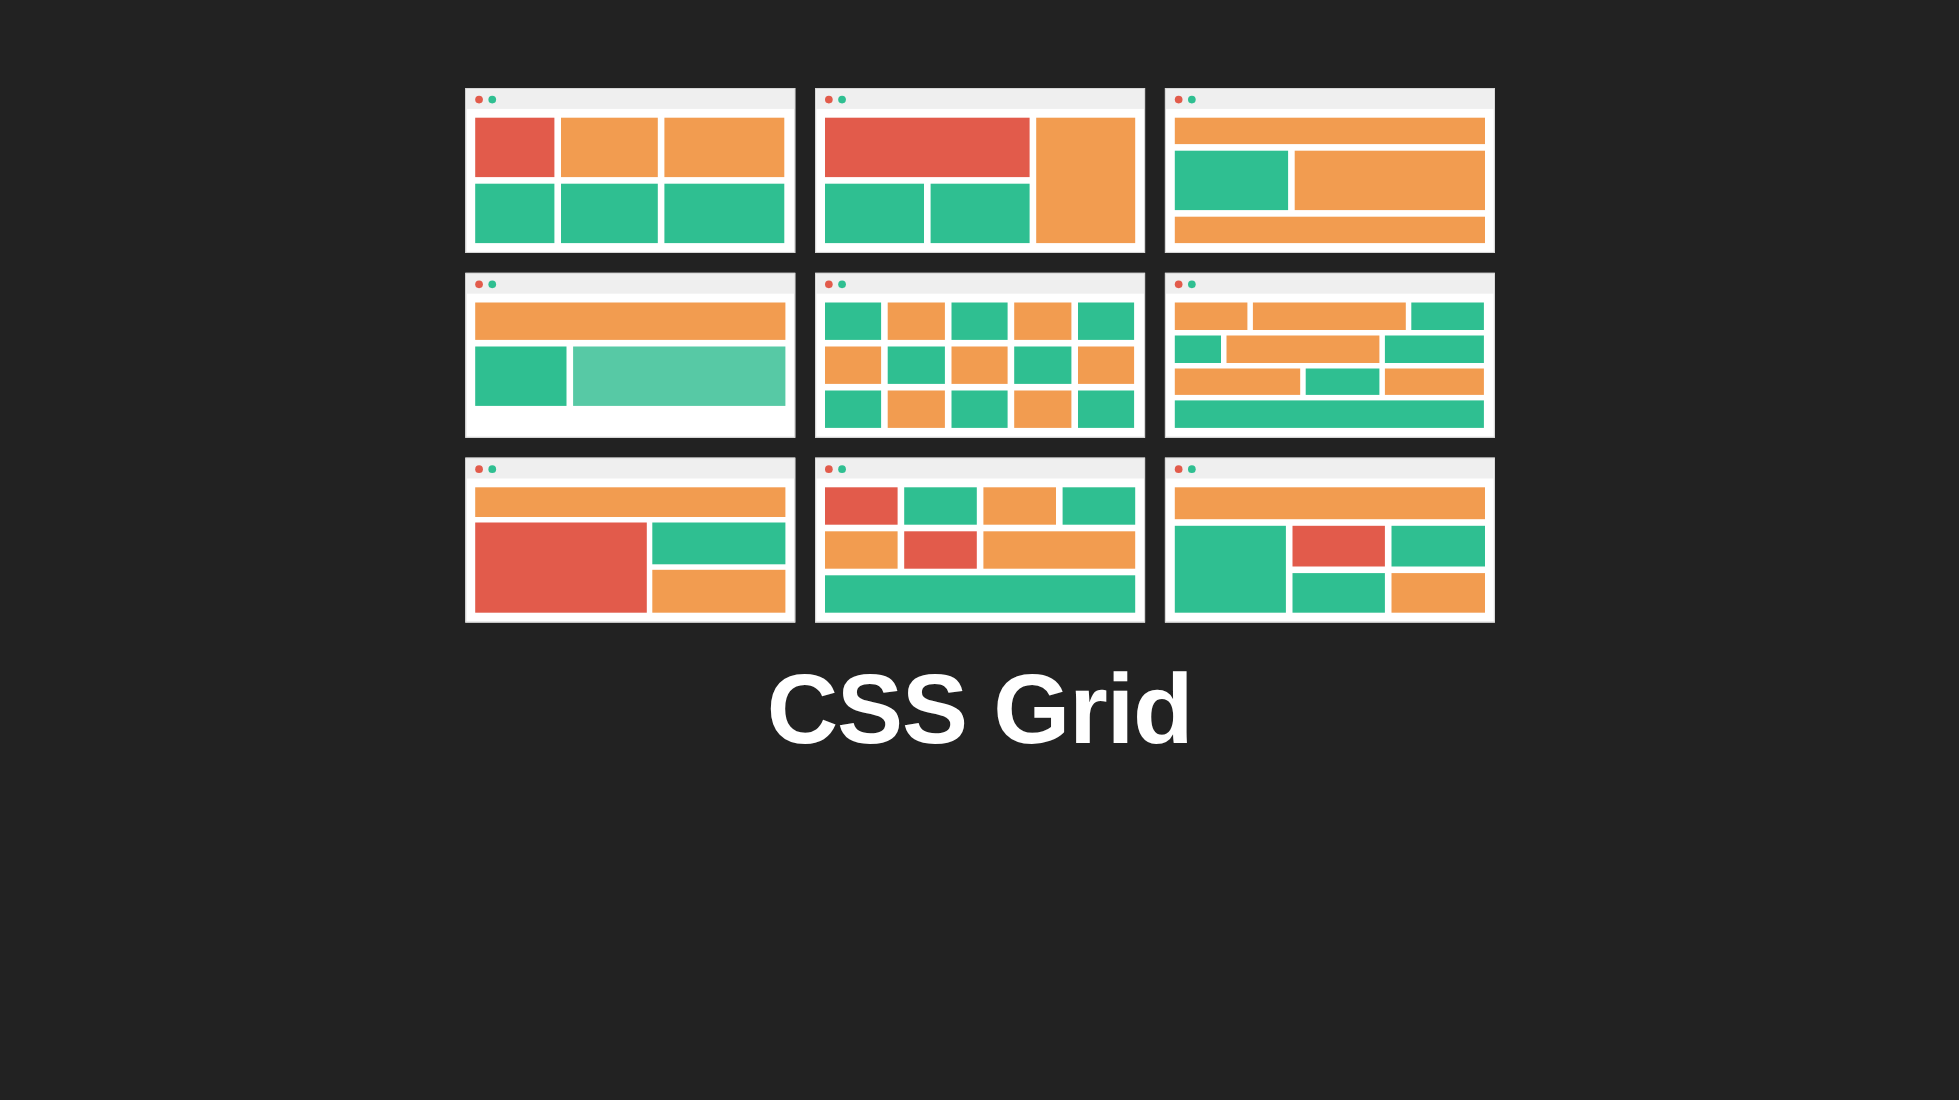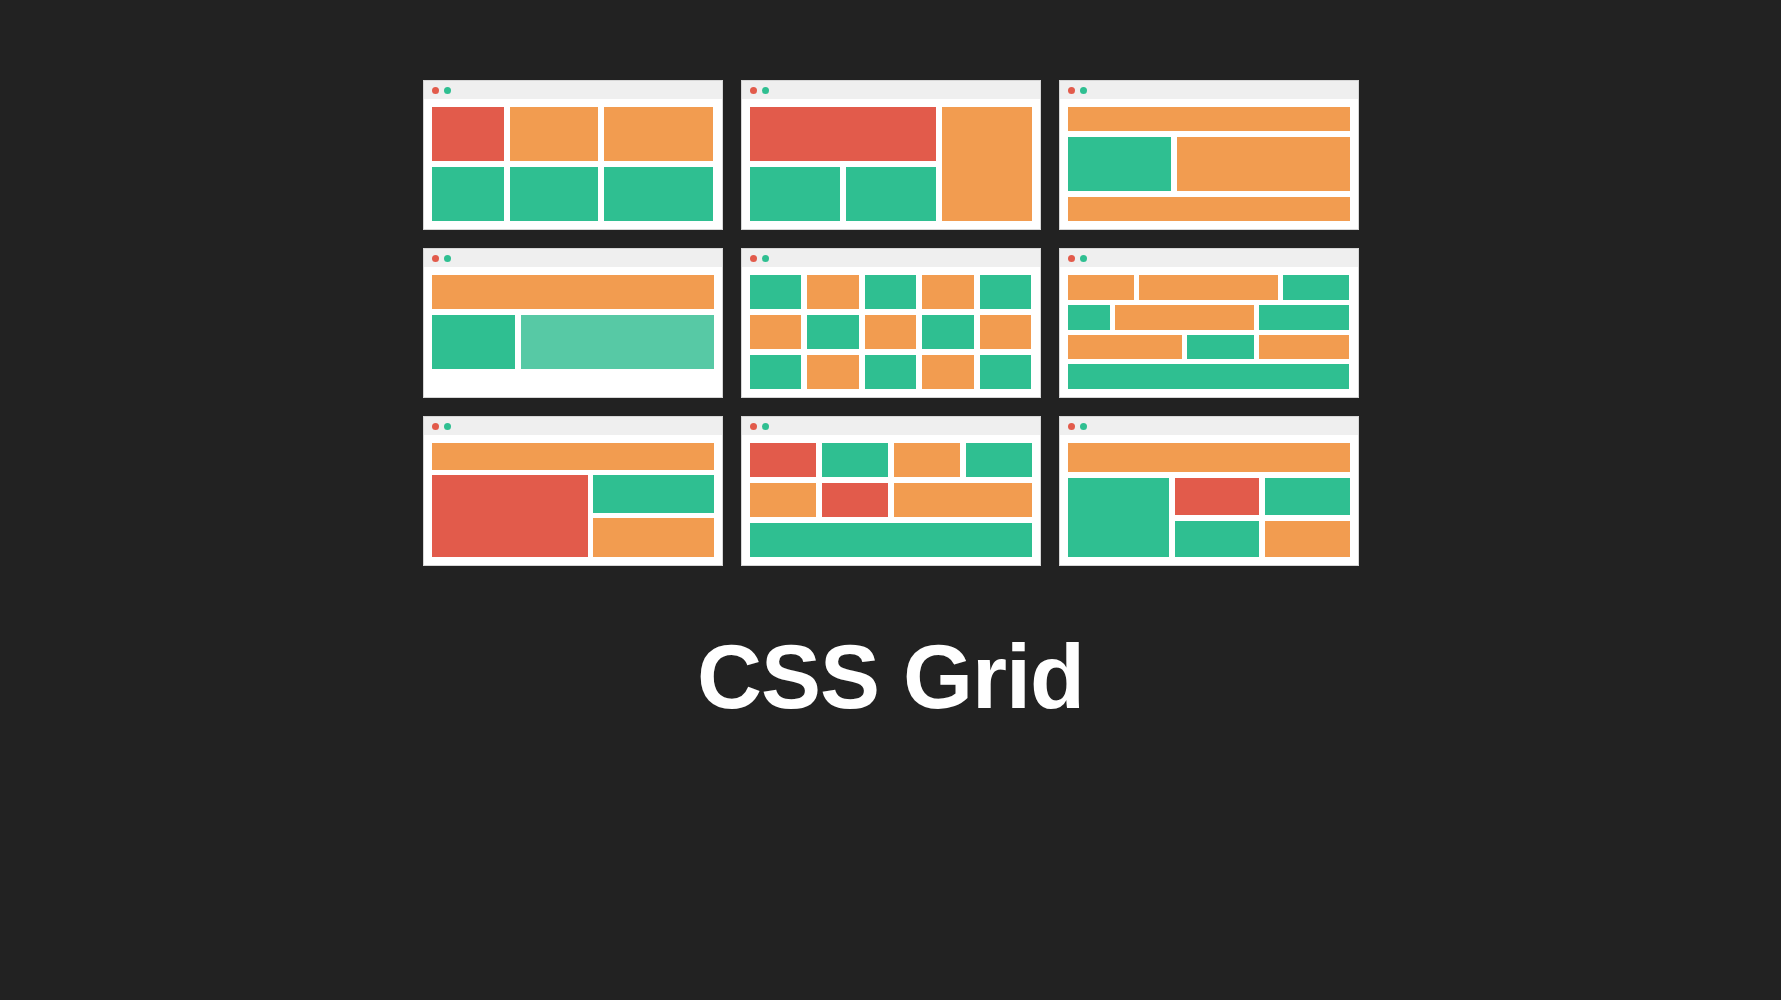--- a/index.html
+++ b/index.html
@@ -39,21 +39,21 @@
   .content {
     flex: 1;
     padding: 8px;
     display: grid;
     gap: 6px;
   }
   .title {
     color: #ffffff;
     font-size: 90px;
     font-weight: 700;
-    margin-top: 60px;
+    margin-top: 28px;
     letter-spacing: -1px;
   }
 
   
   .w1 .content { grid-template-columns: 1fr 1.2fr 1.5fr; grid-template-rows: 1fr 1fr; }
 
   
   .w2 .content { grid-template-columns: 1fr 1fr 1fr; grid-template-rows: 1fr 1fr; }
   .w2 .b1 { grid-column: 1 / 3; grid-row: 1; }
   .w2 .b2 { grid-column: 3; grid-row: 1 / 3; }

